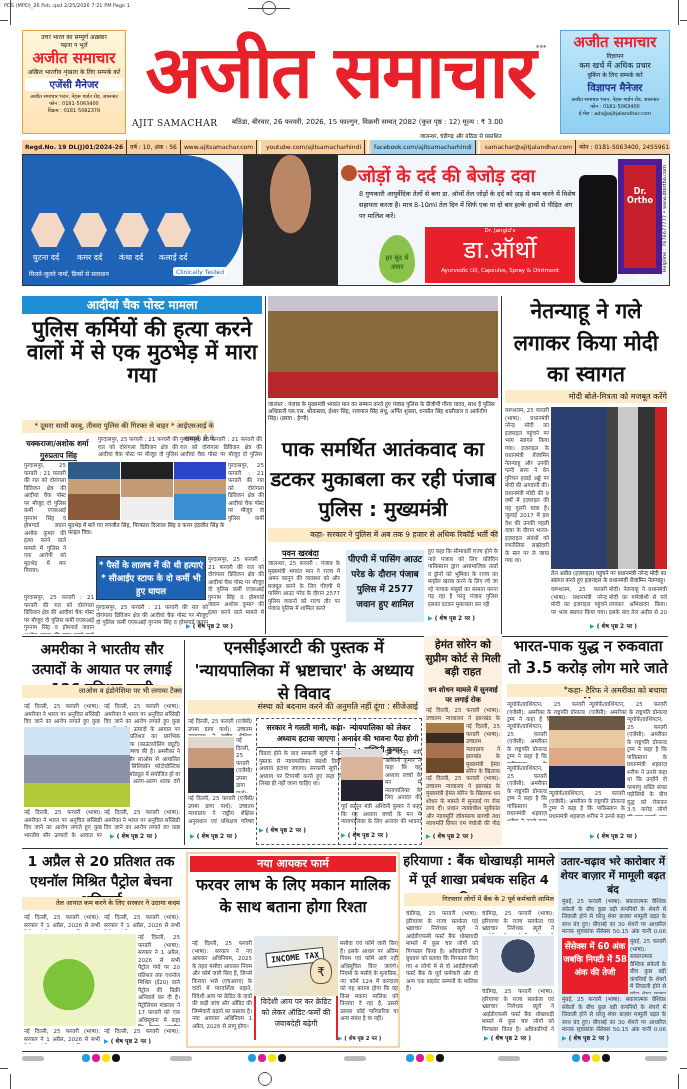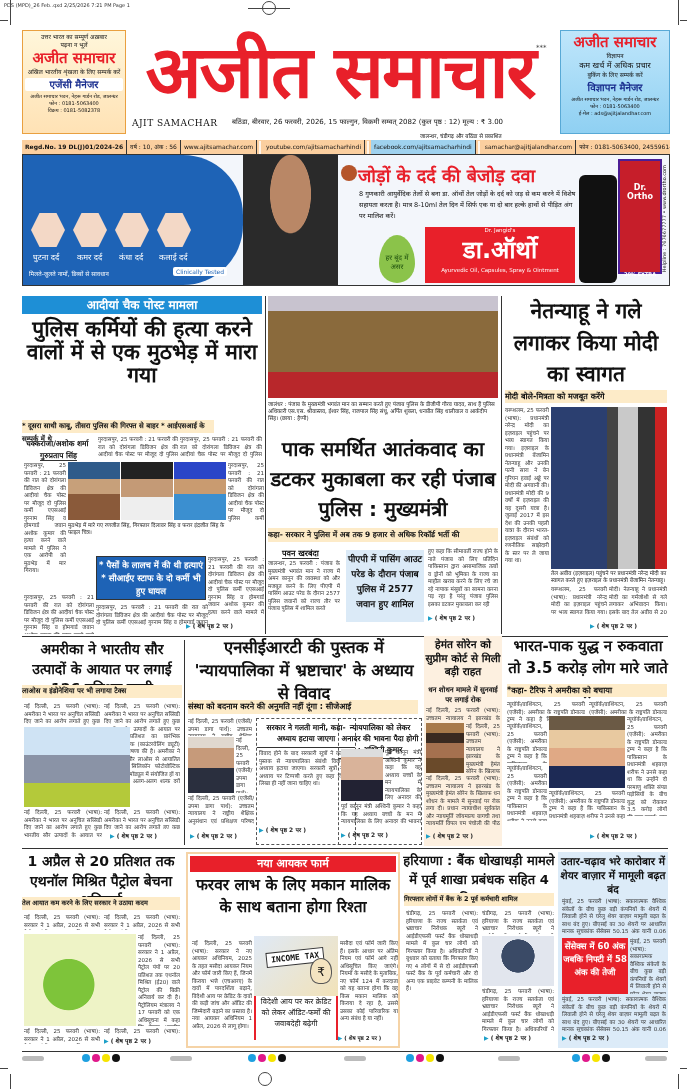--- a/index.html
+++ b/index.html
@@ -31,30 +31,30 @@
 .ad-q{left:8px;top:18px;color:#fff;font-size:20px;font-weight:bold;white-space:nowrap}
 .ad-hex{top:58px;width:34px;height:34px;background:#f3d8c6;clip-path:polygon(25% 0,75% 0,100% 50%,75% 100%,25% 100%,0 50%)}
 .ad-lab{top:96px;color:#fff;font-size:8px;white-space:nowrap}
 .ad-warn{left:6px;top:115px;color:#fff;font-size:6px;white-space:nowrap}
 .ad-clin{left:150px;top:112px;background:#fff;color:#1e63b6;font-size:6px;padding:1px 3px;border-radius:2px}
 .ad-man{left:220px;top:0;width:95px;height:130px;background:radial-gradient(ellipse at 50% 30%,#b98766 0 30%,#2a2a2a 31% 100%)}
 .ad-head{left:335px;top:8px;color:#e8202a;font-size:18px;font-weight:bold;white-space:nowrap}
 .ad-copy{left:336px;top:34px;width:220px;font-size:6.5px;line-height:11px;}
 .ad-drop{left:356px;top:80px;width:36px;height:48px;background:#8bc34a;border-radius:50% 50% 50% 50%/60% 60% 40% 40%;color:#1b4d0c;font-size:7px;text-align:center;padding-top:18px}
 .ad-brand{left:402px;top:72px;width:150px;height:56px;background:#e8202a;color:#fff;text-align:center}
-.ad-brand .n{font-size:24px;font-weight:bold;line-height:34px}
+.ad-brand .n{font-size:24px;font-weight:normal;line-height:34px}
 .ad-brand .s{font-size:5.5px}
 .ad-bottle{left:556px;top:20px;width:38px;height:108px;background:#111;border-radius:6px}
-.ad-box{left:595px;top:4px;width:44px;height:115px;background:#c61e2a;border:2px solid #4c1d95}
+.ad-box{left:595px;top:4px;width:44px;height:115px;background:#c61e2a;border:6px solid #4c1d95}
 .ad-box .t{color:#fff;font-size:8px;margin-top:22px;text-align:center;font-weight:bold}
 .ad-side{left:638px;top:10px;font-size:5px;writing-mode:vertical-rl;transform:rotate(180deg)}
 
 .kicker{background:#1e8fd6;color:#fff;text-align:center;font-weight:bold}
 .hl{font-weight:bold;text-align:center;line-height:1.1;color:#111}
-.sub{background:#fdebc8;text-align:left;font-weight:bold}
+.sub{background:#fdebc8;text-align:right;font-weight:normal}
 .body{font-size:5.5px;line-height:7.5px;color:#333;text-align:justify;overflow:hidden}
 .cont{font-size:6px;font-weight:bold;color:#222;white-space:nowrap}
 .cont .tri{color:#1ea0c8;margin-right:2px}
 .photo{background:#888;overflow:hidden}
 .caption{font-size:5.5px;line-height:7px;color:#222}
 .byline{font-size:7.5px;font-weight:bold;text-align:left}
 .rule{background:#333}
 .box{border:1px solid #333}
 .cmyk{display:flex;gap:2px}
 .cmyk i{width:8px;height:8px;border-radius:50%;display:block}

